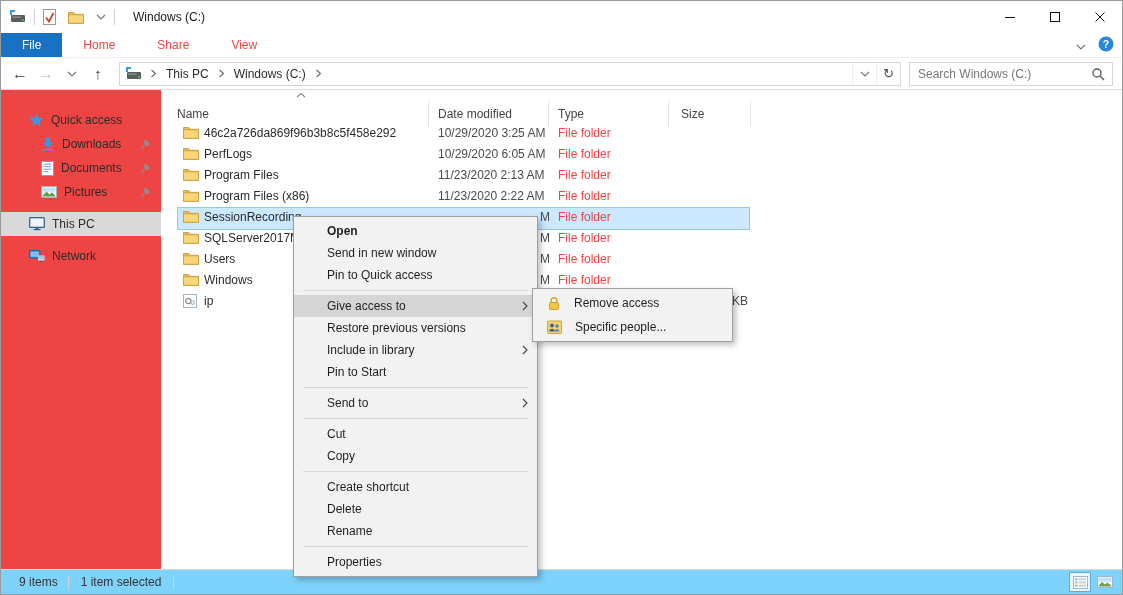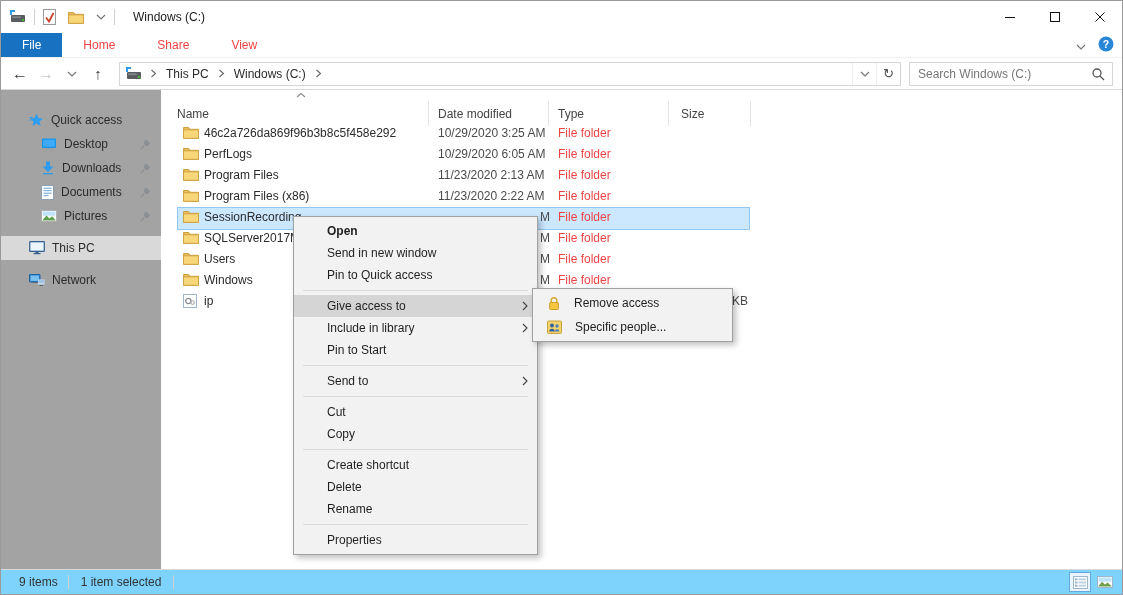--- a/index.html
+++ b/index.html
@@ -34,21 +34,21 @@
   .crumb { padding:0 7px; color:#2b2b2b; white-space:nowrap; }
   .crumb-sep { padding:0 2px; display:flex; align-items:center; }
   .addr-right { margin-left:auto; display:flex; align-items:center; }
   .addr-right .abtn { width:24px; height:22px; display:flex; align-items:center; justify-content:center; color:#555; font-size:14px; border-left:1px solid #eee; }
   .searchbox { width:204px; height:24px; margin:0 9px 0 8px; border:1px solid #d6d6d6; display:flex; align-items:center; }
   .searchbox input { flex:1; border:none; outline:none; font-family:inherit; font-size:12px; padding:0 0 0 8px; color:#444; min-width:0; }
   .searchbox input::placeholder { color:#777; }
   .searchbox .ic { margin-right:7px; }
 
   
-  .sidebar { position:absolute; left:0; top:89px; width:160px; bottom:25px; padding-top:18px; background:#a3a3a3; }
+  .sidebar { position:absolute; left:0; top:89px; width:160px; bottom:25px; padding-top:18px; background:#ef4444; }
   .side-item { height:24px; display:flex; align-items:center; position:relative; }
   .side-item .lbl { margin-left:7px; color:#2b2b2b; white-space:nowrap; }
   .side-item.lv0 { padding-left:28px; }
   .side-item.lv1 { padding-left:40px; }
   .side-item.sel { background:#d9d9d9; }
   .side-item .pin { position:absolute; right:10px; top:7px; }
   .side-item.gap { margin-top:8px; }
 
   
   .main { position:absolute; left:160px; top:89px; right:0; bottom:25px; background:#fff; }
@@ -246,35 +246,20 @@
         <span class="ic">
           <svg width="15" height="15" viewBox="0 0 15 15">
             <path d="M7.5 0.8 L9.4 5 L14 5.4 L10.5 8.4 L11.6 13 L7.5 10.5 L3.4 13 L4.5 8.4 L1 5.4 L5.6 5 Z" fill="#2e9df0"></path>
             <path d="M0.5 4.5 h3 M0 7 h2.5" stroke="#2e9df0" stroke-width="1"></path>
           </svg>
         </span>
         <span class="lbl">Quick access</span>
       </div>
       <div class="side-item lv1">
         <span class="ic">
-          <svg width="16" height="14" viewBox="0 0 16 14">
-            <rect x="1" y="1.5" width="14" height="9.5" rx="0.8" fill="#1593e6"></rect>
-            <rect x="2.2" y="2.7" width="11.6" height="7" fill="#3fabf7"></rect>
-            <rect x="6" y="11" width="4" height="1.2" fill="#9aa0a6"></rect>
-            <rect x="4.3" y="12.2" width="7.4" height="1.1" fill="#9aa0a6"></rect>
-          </svg>
-        </span>
-        <span class="lbl">Desktop</span>
-        <span class="pin"><svg width="11" height="11" viewBox="0 0 11 11">
-            <path d="M6.2 0.8 L10.2 4.8 L8.3 5.2 L9.5 6.4 L6 7.1 L3.9 5 L4.6 1.5 Z" fill="#8a8f94"></path>
-            <path d="M1 10 L4.3 6.7" stroke="#8a8f94" stroke-width="1.2"></path>
-          </svg></span>
-      </div>
-      <div class="side-item lv1">
-        <span class="ic">
           <svg width="14" height="14" viewBox="0 0 14 14">
             <polygon points="5,0.5 9,0.5 9,5.5 12.5,5.5 7,11 1.5,5.5 5,5.5" fill="#2e9bef"></polygon>
             <rect x="2" y="12" width="10" height="1.4" fill="#2e9bef"></rect>
           </svg>
         </span>
         <span class="lbl">Downloads</span>
         <span class="pin"><svg width="11" height="11" viewBox="0 0 11 11">
             <path d="M6.2 0.8 L10.2 4.8 L8.3 5.2 L9.5 6.4 L6 7.1 L3.9 5 L4.6 1.5 Z" fill="#8a8f94"></path>
             <path d="M1 10 L4.3 6.7" stroke="#8a8f94" stroke-width="1.2"></path>
           </svg></span>
@@ -460,20 +445,21 @@
   <div class="ctxmenu">
       <div class="mi bold">Open</div>
       <div class="mi">Send in new window</div>
       <div class="mi">Pin to Quick access</div>
       <div class="msep"></div>
       <div class="mi hl">Give access to<span class="sub-arrow ic">
           <svg width="6" height="10" viewBox="0 0 6 10">
             <path d="M1 1 L5 5 L1 9" stroke="#444" fill="none" stroke-width="1.1"></path>
           </svg>
         </span></div>
+      <div class="mi">Restore previous versions</div>
       <div class="mi">Include in library<span class="sub-arrow ic">
           <svg width="6" height="10" viewBox="0 0 6 10">
             <path d="M1 1 L5 5 L1 9" stroke="#444" fill="none" stroke-width="1.1"></path>
           </svg>
         </span></div>
       <div class="mi">Pin to Start</div>
       <div class="msep"></div>
       <div class="mi">Send to<span class="sub-arrow ic">
           <svg width="6" height="10" viewBox="0 0 6 10">
             <path d="M1 1 L5 5 L1 9" stroke="#444" fill="none" stroke-width="1.1"></path>

